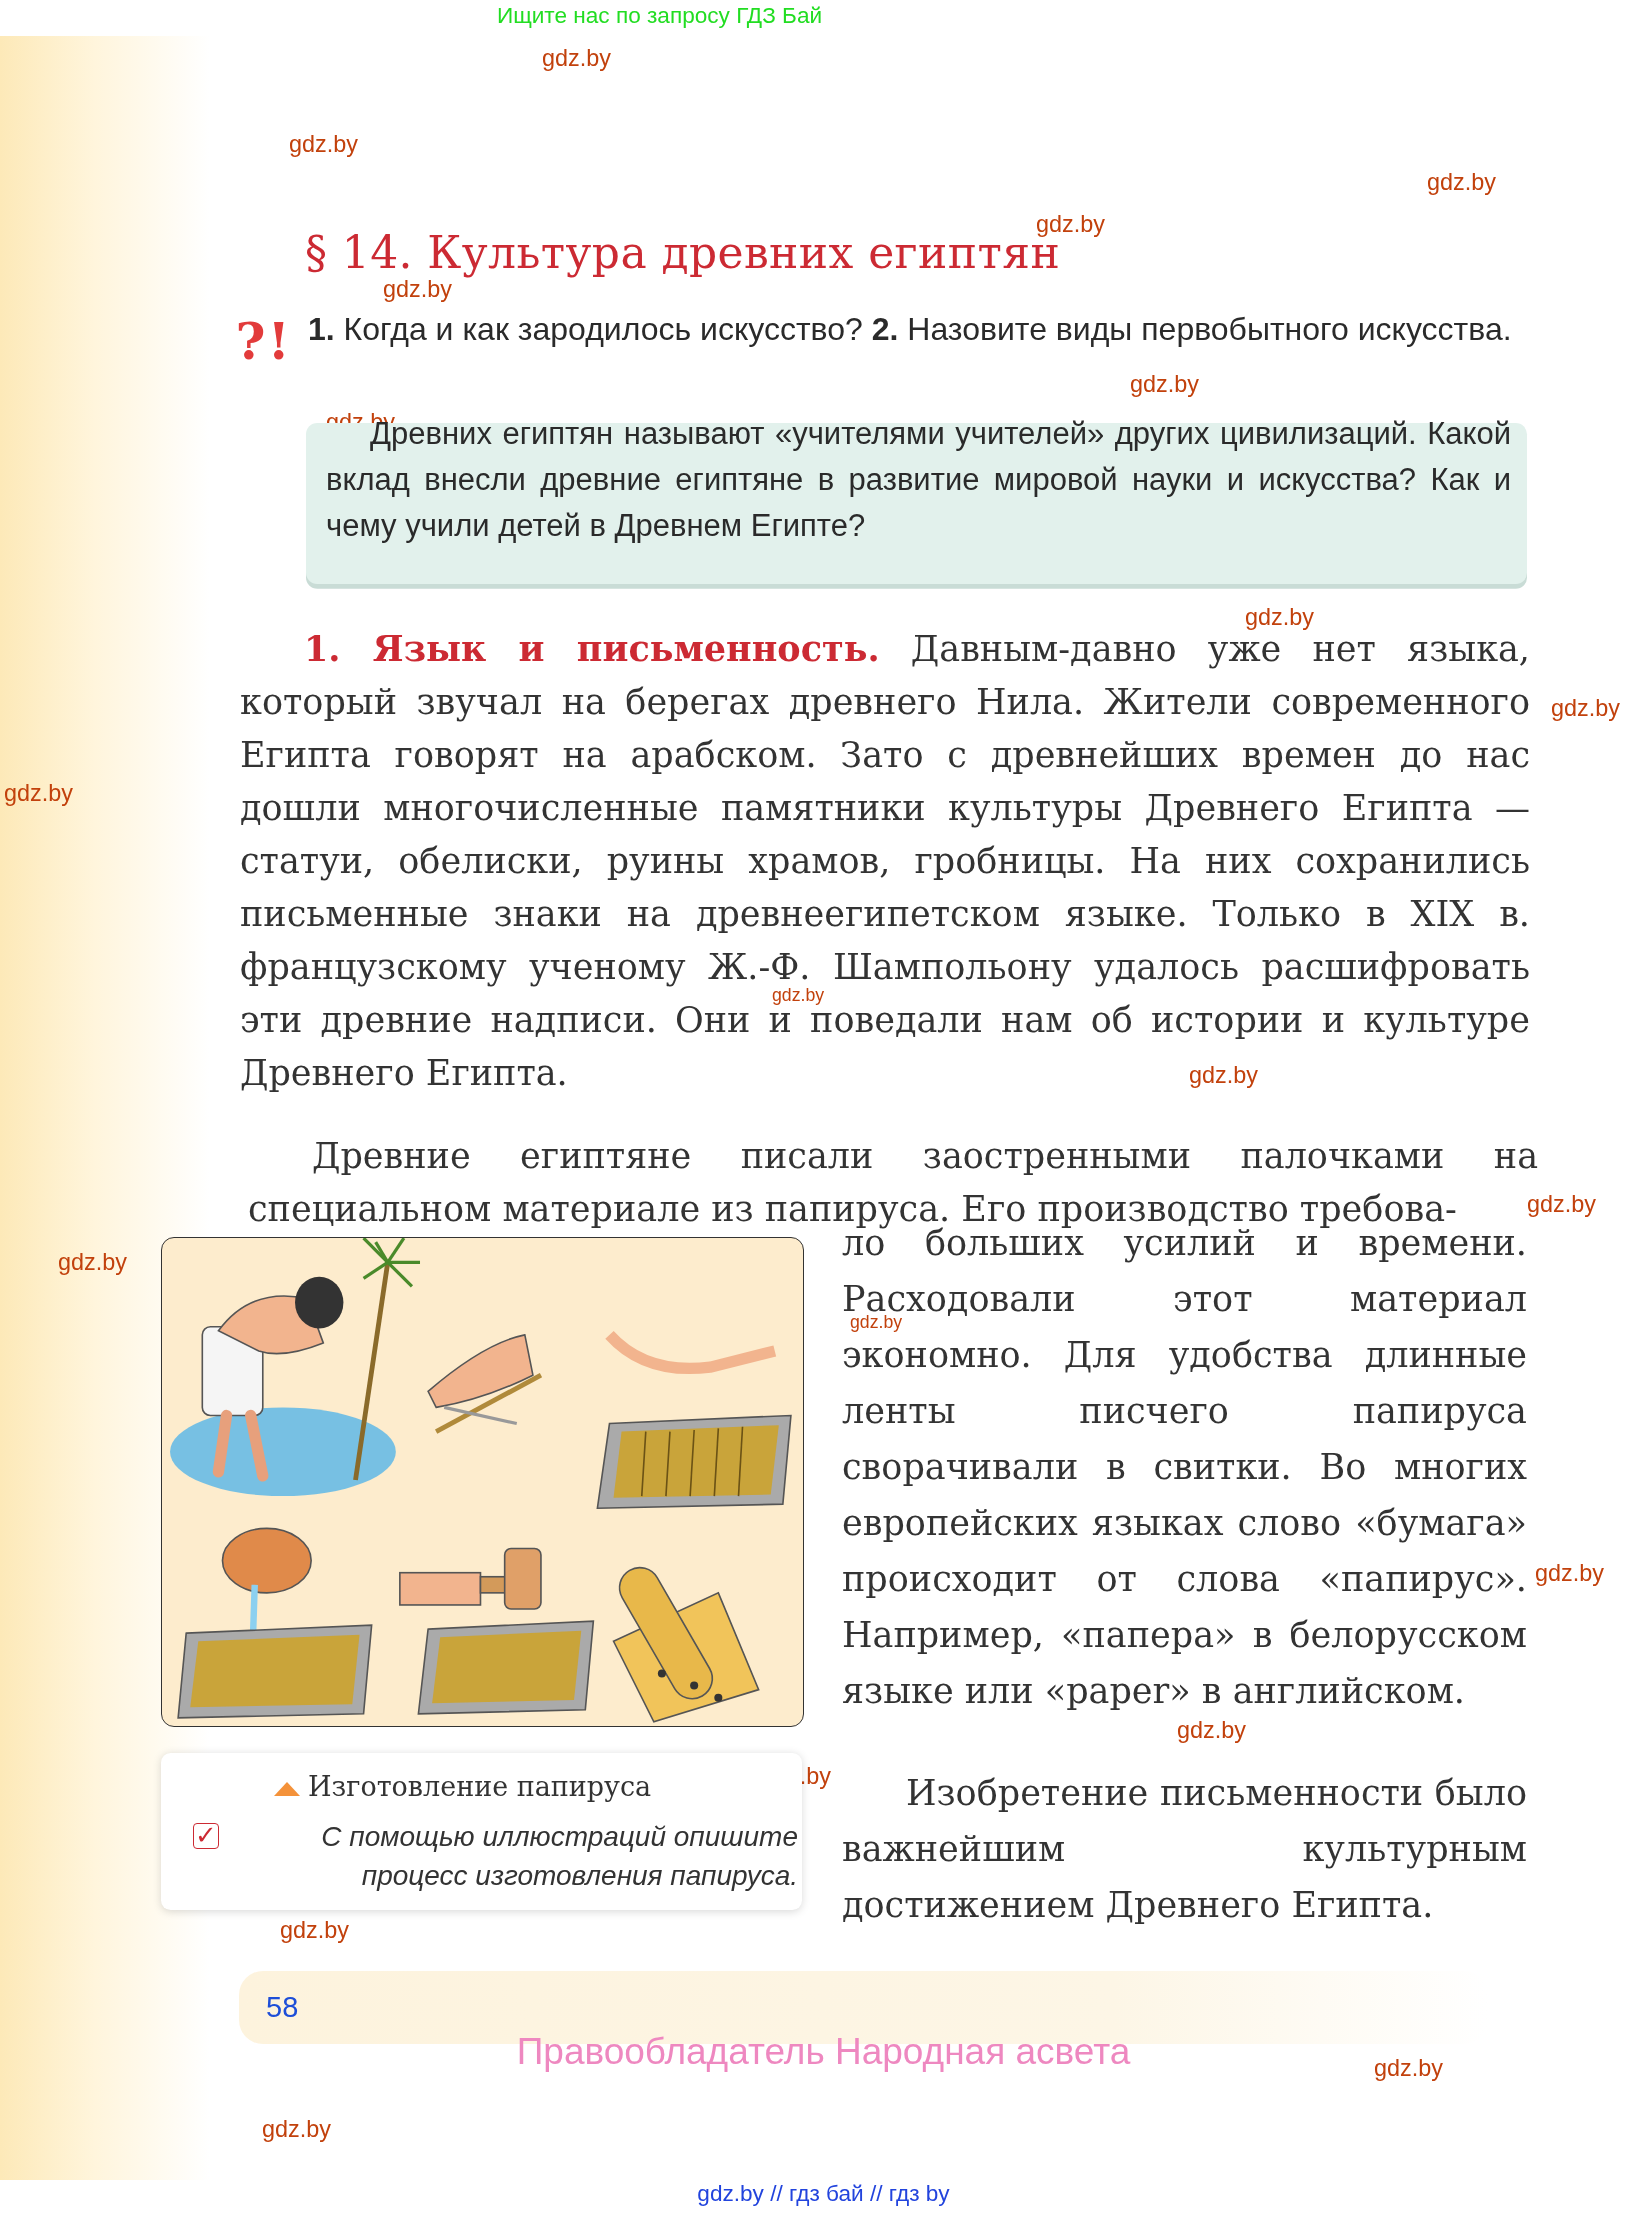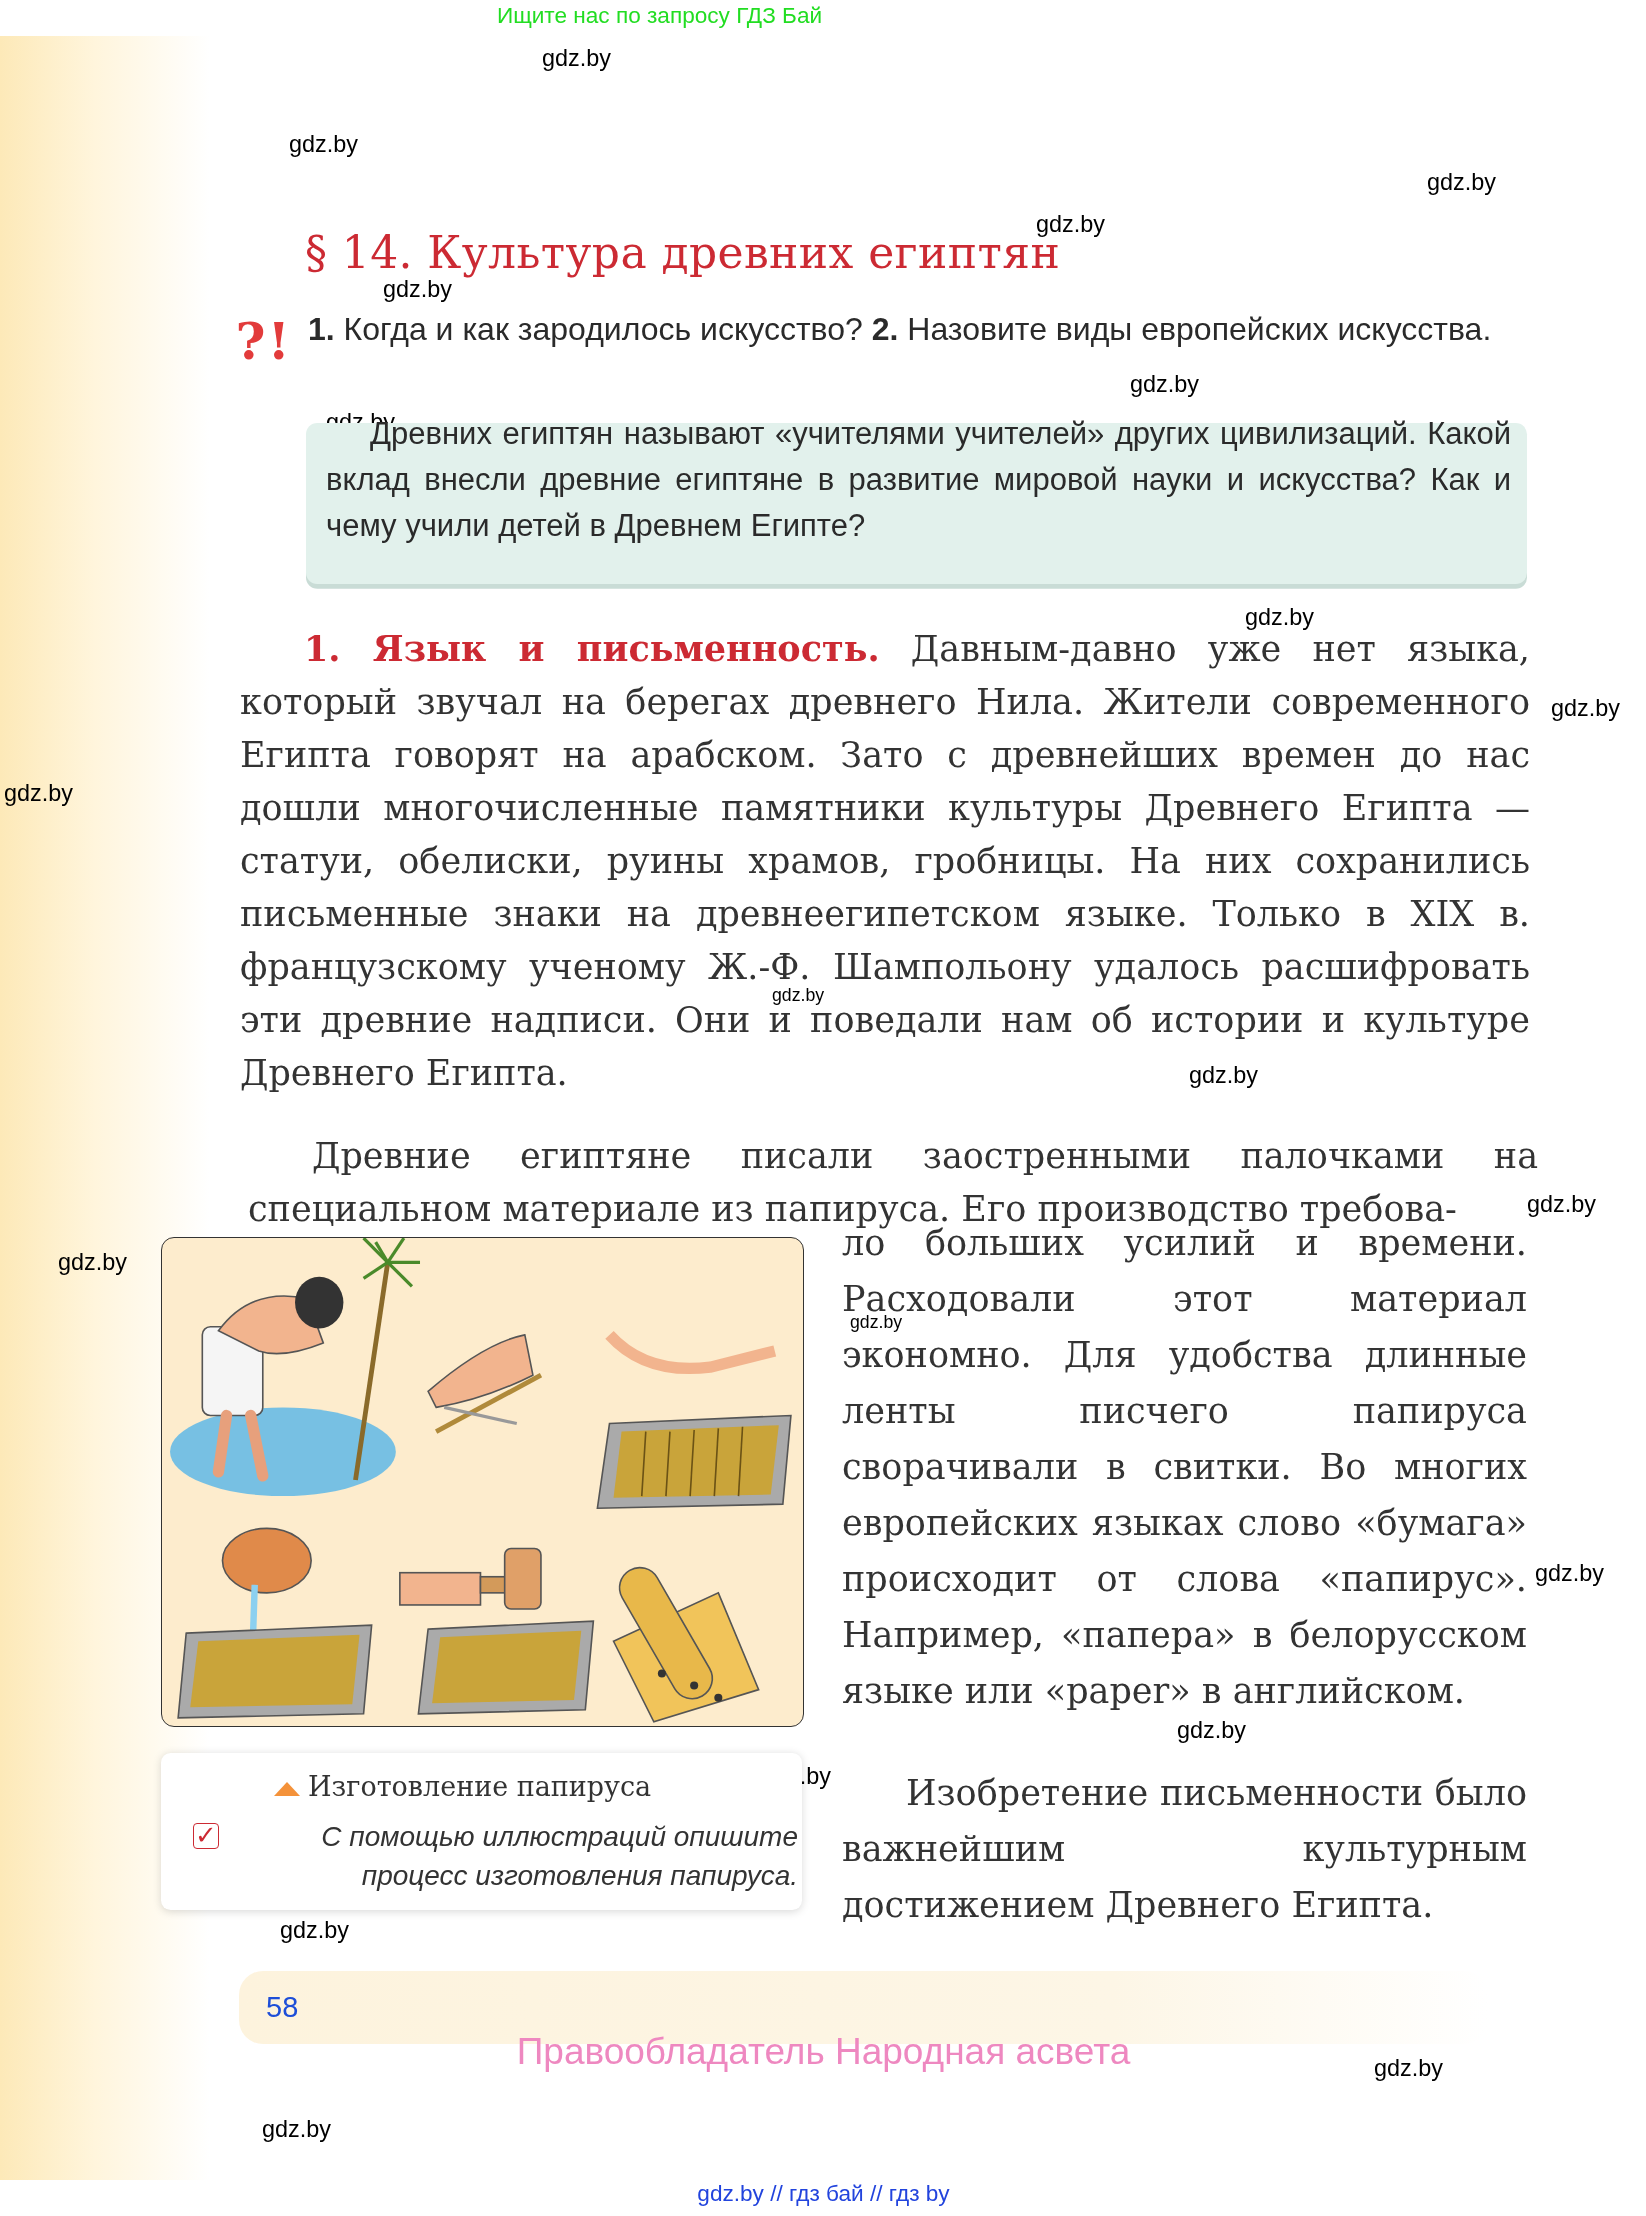--- a/index.html
+++ b/index.html
@@ -10,21 +10,21 @@
   }
   .abs { position:absolute; }
   .left-band {
     left:0; top:36px; width:210px; height:2144px;
     background:linear-gradient(to right, #fde9b8 0%, #fff5dc 45%, #ffffff 100%);
   }
   .top-banner {
     left:0; top:3.2px; width:1319px; text-align:center;
     color:#22dd22; font-size:22.6px;
   }
-  .wm { color:#000000; font-size:23.4px; font-family:"Liberation Sans", sans-serif; }
+  .wm { color:#c2410c; font-size:23.4px; font-family:"Liberation Sans", sans-serif; }
   .wm-small { font-size:17.7px; }
   .title {
     left:305px; top:227px; color:#cc2a33;
     font-family:"DejaVu Serif", serif; font-weight:normal; font-size:44px;
     letter-spacing:0.4px;
   }
   .qmark {
     left:234px; top:313px; width:64px; height:56px;
   }
   .questions {
@@ -122,21 +122,21 @@
 <div class="abs wm" style="left:262px;top:2116px">gdz.by</div>
 
 <div class="abs title">§ 14. Культура древних египтян</div>
 
 <svg class="abs qmark" viewBox="0 0 80 70">
   <text x="2" y="58" font-family="DejaVu Serif, serif" font-weight="bold" font-size="64" fill="#e23b3b">?</text>
   <text x="42" y="58" font-family="DejaVu Serif, serif" font-weight="bold" font-size="64" fill="#e23b3b">!</text>
 </svg>
 
 <div class="abs questions">
-  <b>1.</b><span> Когда и как зародилось искусство? </span><b>2.</b><span> Назовите виды европейских искусства.</span>
+  <b>1.</b><span> Когда и как зародилось искусство? </span><b>2.</b><span> Назовите виды первобытного искусства.</span>
 </div>
 
 <div class="abs intro-box"></div>
 <div class="abs intro-text"><span class="indent" style="width:44px"></span><span>Древних египтян называют «учителями учителей» других цивилизаций. Какой вклад внесли древние египтяне в развитие мировой науки и искусства? Как и чему учили детей в Древнем Египте?</span></div>
 
 <div class="abs body-text para1"><span class="indent"></span><span class="lead">1. Язык и письменность.</span><span> Давным-давно уже нет языка, который звучал на берегах древнего Нила. Жители современного Египта говорят на арабском. Зато с древнейших времен до нас дошли многочисленные памятники культуры Древнего Египта — статуи, обелиски, руины храмов, гробницы. На них сохранились письменные знаки на древнеегипетском языке. Только в XIX в. французскому ученому Ж.-Ф. Шампольону удалось расшифровать эти древние надписи. Они и поведали нам об истории и культуре Древнего Египта.</span></div>
 
 <div class="abs body-text para2"><span class="indent"></span><span>Древние египтяне писали заостренными палочками на специальном материале из папируса. Его производство требова-</span></div>
 
 <div class="abs body-text para3" style="line-height:56px">ло больших усилий и времени. Расходовали этот материал экономно. Для удобства длинные ленты писчего папируса сворачивали в свитки. Во многих европейских языках слово «бумага» происходит от слова «папирус». Например, «папера» в белорусском языке или «paper» в английском.</div>

